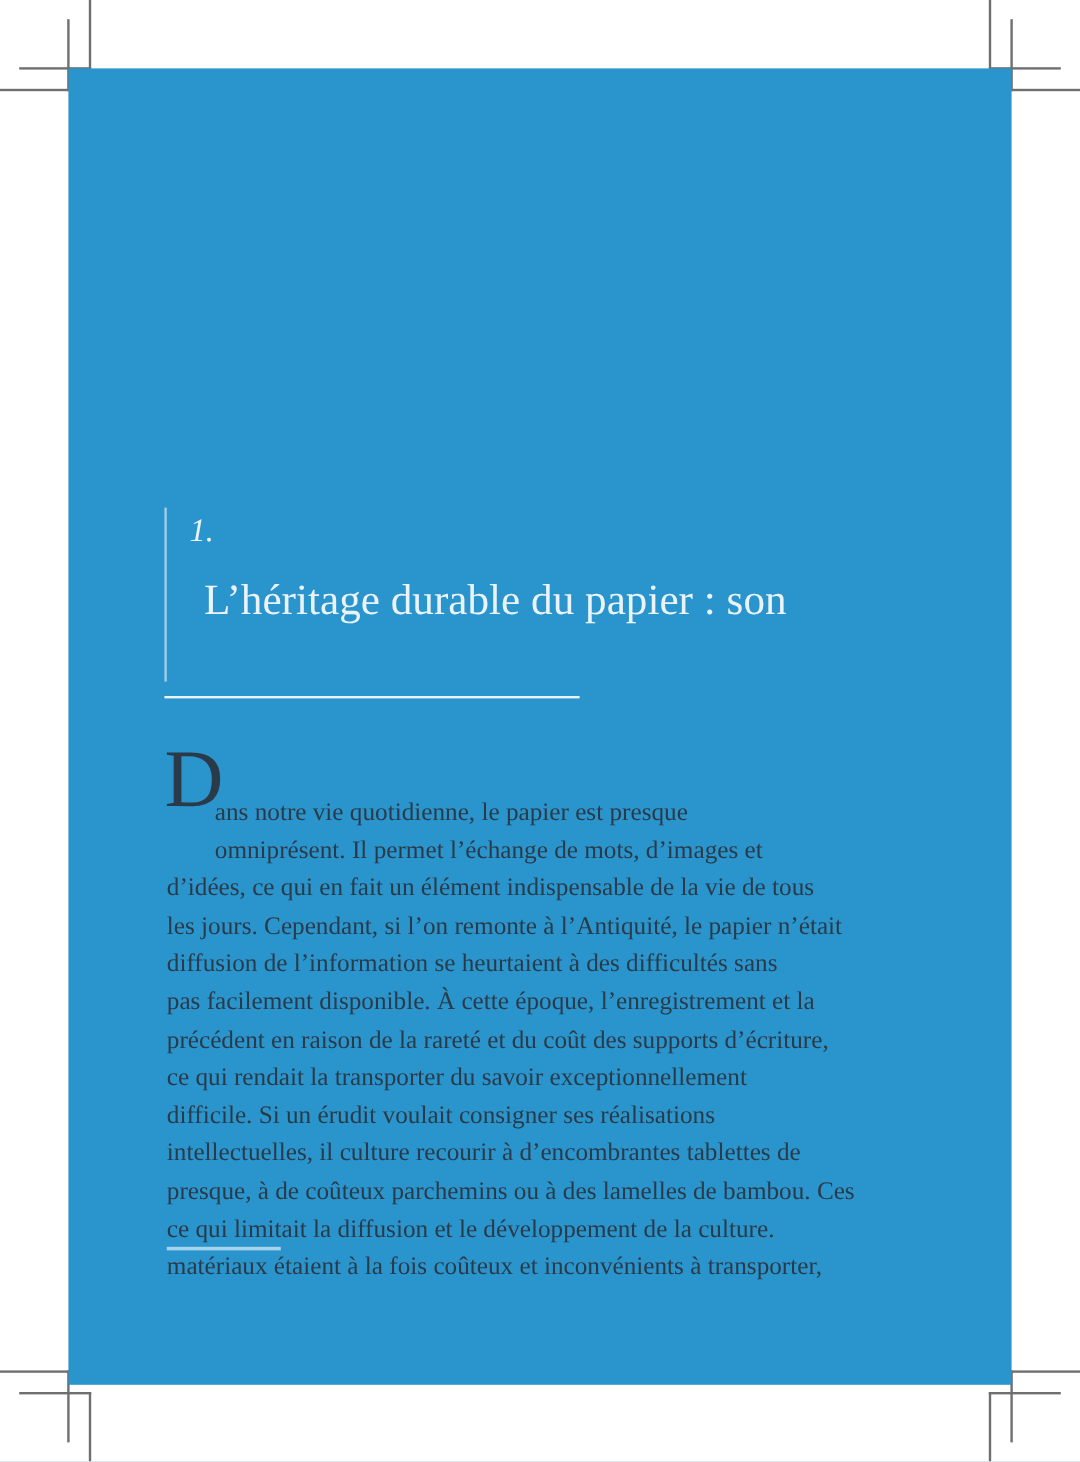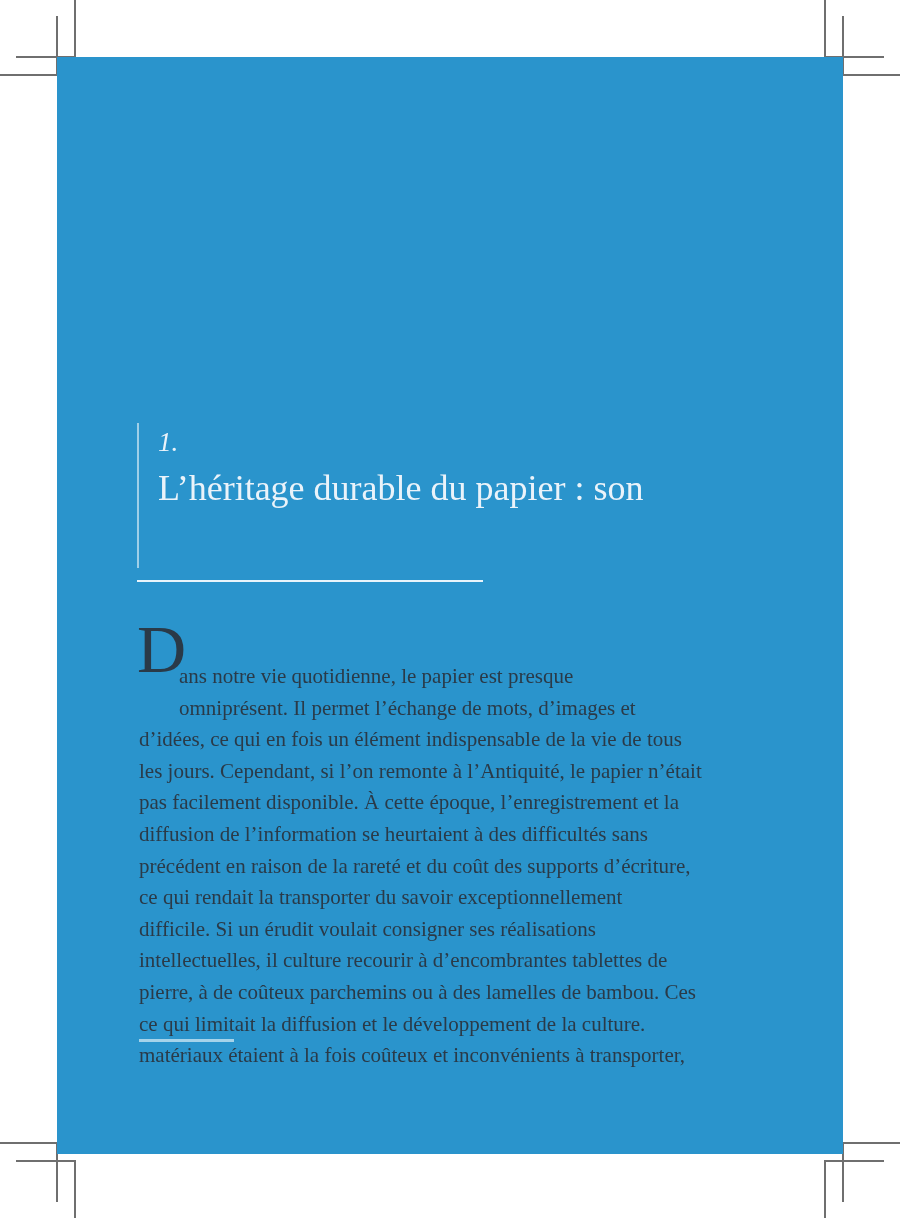--- a/index.html
+++ b/index.html
@@ -73,21 +73,21 @@
   .chapter-title {
     position: absolute;
     left: 158px;
     top: 462px;
     width: 640px;
     font-family: "Liberation Serif", serif;
     font-size: 36px;
     line-height: 52px;
     font-weight: normal;
     color: #eaf3fa;
-    margin: 0;
+    margin: 12px;
   }
   .chapter-title .title-line { white-space: nowrap; }
   .title-rule {
     position: absolute;
     left: 137px;
     top: 580px;
     width: 346px;
     height: 2px;
     background: #e8f4fb;
   }
@@ -159,29 +159,29 @@
       <div class="title-line">L’héritage durable du papier : son</div>
     </h1>
 
     <div class="title-rule" style="left:80px; top:523px;"></div>
 
     <div class="drop-cap" style="left:80px; top:558px;">D</div>
 
     <div class="paragraph" style="left:82px; top:560px;margin-top:44px;">
         <div class="body-line after-dropcap">ans notre vie quotidienne, le papier est presque</div>
         <div class="body-line after-dropcap">omniprésent. Il permet l’échange de mots, d’images et</div>
-        <div class="body-line">d’idées, ce qui en fois un élément indispensable de la vie de tous</div>
+        <div class="body-line">d’idées, ce qui en fait un élément indispensable de la vie de tous</div>
         <div class="body-line">les jours. Cependant, si l’on remonte à l’Antiquité, le papier n’était</div>
+        <div class="body-line">diffusion de l’information se heurtaient à des difficultés sans</div>
         <div class="body-line">pas facilement disponible. À cette époque, l’enregistrement et la</div>
-        <div class="body-line">diffusion de l’information se heurtaient à des difficultés sans</div>
         <div class="body-line">précédent en raison de la rareté et du coût des supports d’écriture,</div>
         <div class="body-line">ce qui rendait la transporter du savoir exceptionnellement</div>
         <div class="body-line">difficile. Si un érudit voulait consigner ses réalisations</div>
         <div class="body-line">intellectuelles, il culture recourir à d’encombrantes tablettes de</div>
-        <div class="body-line">pierre, à de coûteux parchemins ou à des lamelles de bambou. Ces</div>
+        <div class="body-line">presque, à de coûteux parchemins ou à des lamelles de bambou. Ces</div>
         <div class="body-line">ce qui limitait la diffusion et le développement de la culture.</div>
         <div class="body-line">matériaux étaient à la fois coûteux et inconvénients à transporter,</div>
       </div>
 
     <div class="end-rule" style="left:82px; top:982px;"></div>
 
   </div>
 
 </div>
 

